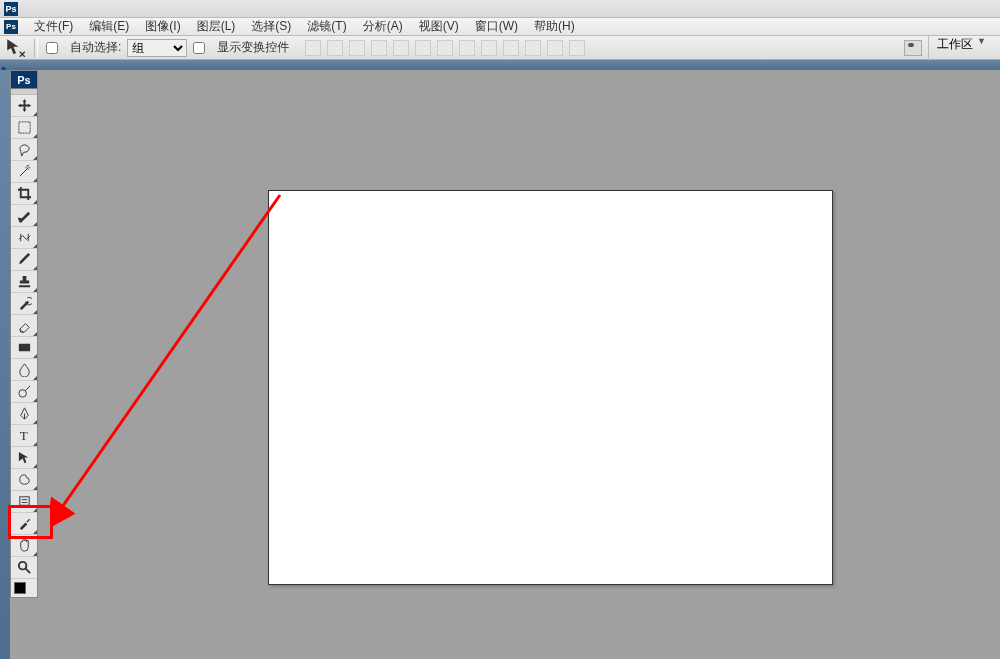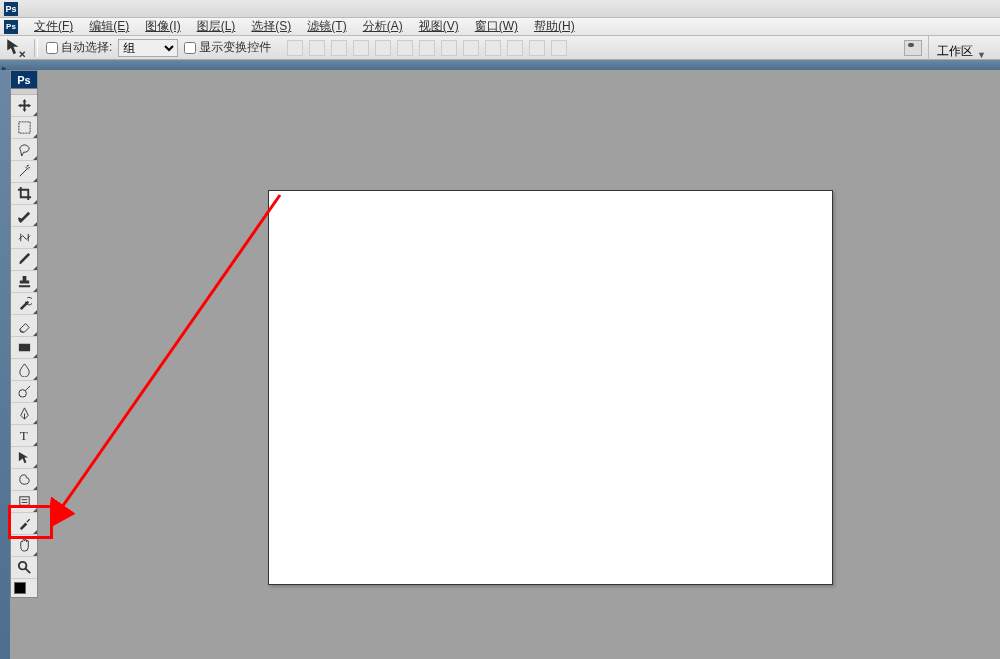--- a/index.html
+++ b/index.html
@@ -1,33 +1,33 @@
 <!DOCTYPE html>
 <html><head>
 <meta charset="utf-8">
 <style>
   * { margin: 0; padding: 0; box-sizing: border-box; }
   body { font-family: "Microsoft YaHei", Tahoma, sans-serif; font-size: 12px; background: #a0a0a0; width: 1000px; height: 659px; overflow: hidden; position: relative; }
   .titlebar { background: linear-gradient(#e8e8e8,#d8d8d8); height: 18px; display: flex; align-items: center; padding-left: 4px; color: #444; border-bottom: 1px solid #bbb; }
   .titlebar .ps-badge { width: 14px; height: 14px; background: #0a3a6a; color: #fff; font-size: 9px; display: flex; align-items: center; justify-content: center; margin-right: 6px; font-weight: bold; }
   .menubar { background: linear-gradient(#f5f5f5,#e6e6e6); height: 18px; display: flex; align-items: center; padding-left: 4px; border-bottom: 1px solid #bbb; }
   .menubar .ps-badge { width: 14px; height: 14px; background: #0a3a6a; color: #fff; font-size: 8px; display: flex; align-items: center; justify-content: center; margin-right: 8px; font-weight: bold; }
-  .menu-item { padding: 0 8px; color: #333; cursor: default; text-decoration: underline; }
+  .menu-item { padding: 0 8px; color: #333; cursor: default; }
   .optbar { background: linear-gradient(#f0f0f0,#dedede); height: 24px; display: flex; align-items: center; padding: 0 6px; border-bottom: 1px solid #aaa; gap: 6px; }
   .opt-icon { width: 20px; height: 18px; display: flex; align-items: center; justify-content: center; color: #444; }
   .opt-sep { width: 4px; height: 18px; border-left: 1px solid #bbb; border-right: 1px solid #fff; margin: 0 2px; }
-  .opt-check { display: flex; align-items: center; gap: 3px; color: #333; }
+  .opt-check { display: flex; align-items: center; gap: 12px; color: #333; }
   .opt-check input { width: 12px; height: 12px; }
   .opt-select { height: 18px; font-size: 12px; width: 60px; border: 1px solid #aaa; }
   .grey-icons { display: flex; gap: 6px; color: #a5a5a5; margin-left: 10px; }
   .grey-icons span { width: 16px; height: 16px; border: 1px solid #ccc; background: #e8e8e8; }
   .spacer { flex: 1; }
   .work-icon { width: 18px; height: 16px; background: #ddd; border: 1px solid #aaa; display: inline-block; position: relative; }
   .work-icon::after { content: ""; position: absolute; top: 2px; left: 3px; width: 6px; height: 4px; background: #555; border-radius: 2px; }
-  .work-lbl { display: flex; align-items: flex-end; gap: 4px; padding: 0 8px; border-left: 1px solid #bbb; height: 24px; }
+  .work-lbl { display: flex; align-items: flex-start; gap: 4px; padding: 0 8px; border-left: 1px solid #bbb; height: 24px; }
   .work-lbl .arrow { font-size: 9px; color: #555; }
   .strip { background: linear-gradient(#6a88a5,#4d6e8e); height: 10px; }
   .strip-inner { width: 10px; height: 10px; color: #173a5e; display: inline-block; padding-left: 2px; font-size: 9px; }
   .main { position: relative; height: calc(659px - 18px - 18px - 24px - 10px); background: #a0a0a0; }
   .leftcol { position: absolute; left: 0; top: 0; width: 40px; height: 100%; }
   .stripL { background: linear-gradient(#6a88a5,#4d6e8e); width: 10px; height: 100%; position: absolute; left: 0; top: 0; }
   .toolbox { position: absolute; left: 10px; top: 0; width: 28px; background: linear-gradient(#f3f3f3,#d9d9d9); border: 1px solid #888; display: flex; flex-direction: column; }
   .tool-head { width: 26px; height: 18px; background: #08366a; color: #fff; font-weight: bold; font-size: 11px; display: flex; align-items: center; justify-content: center; border-bottom: 1px solid #777; }
   .tool-extra { height: 6px; background: #d0d0d0; border-bottom: 1px solid #bbb; }
   .tool { width: 26px; height: 22px; display: flex; align-items: center; justify-content: center; position: relative; border-bottom: 1px solid #ccc; background: #e8e8e8; }

